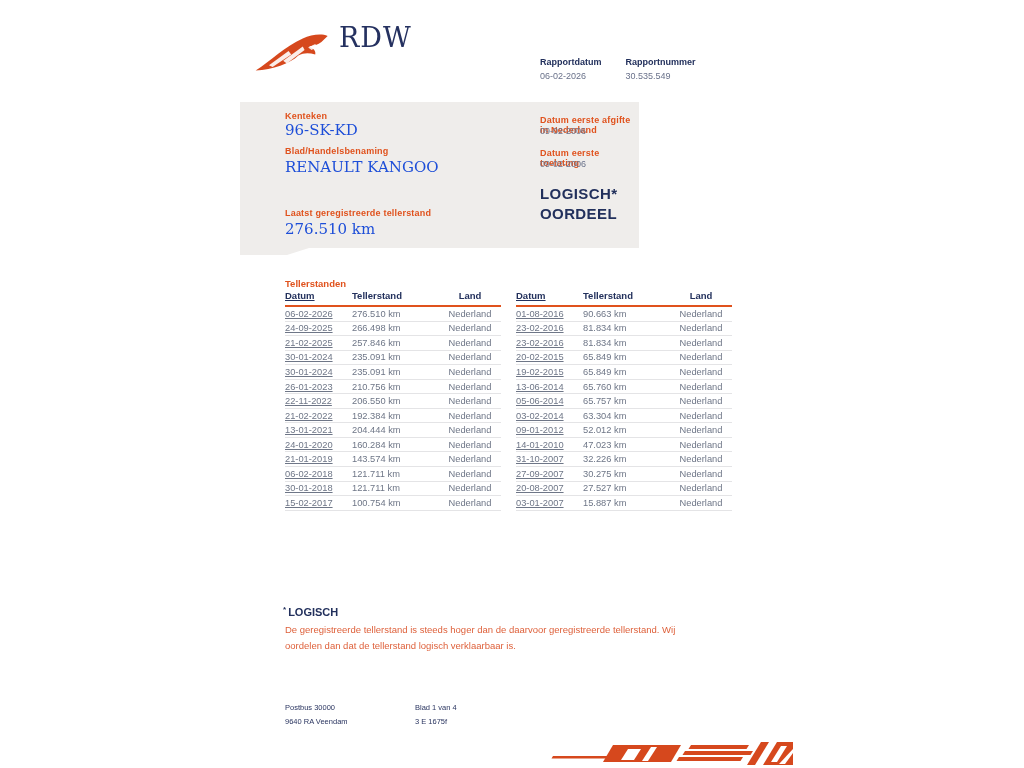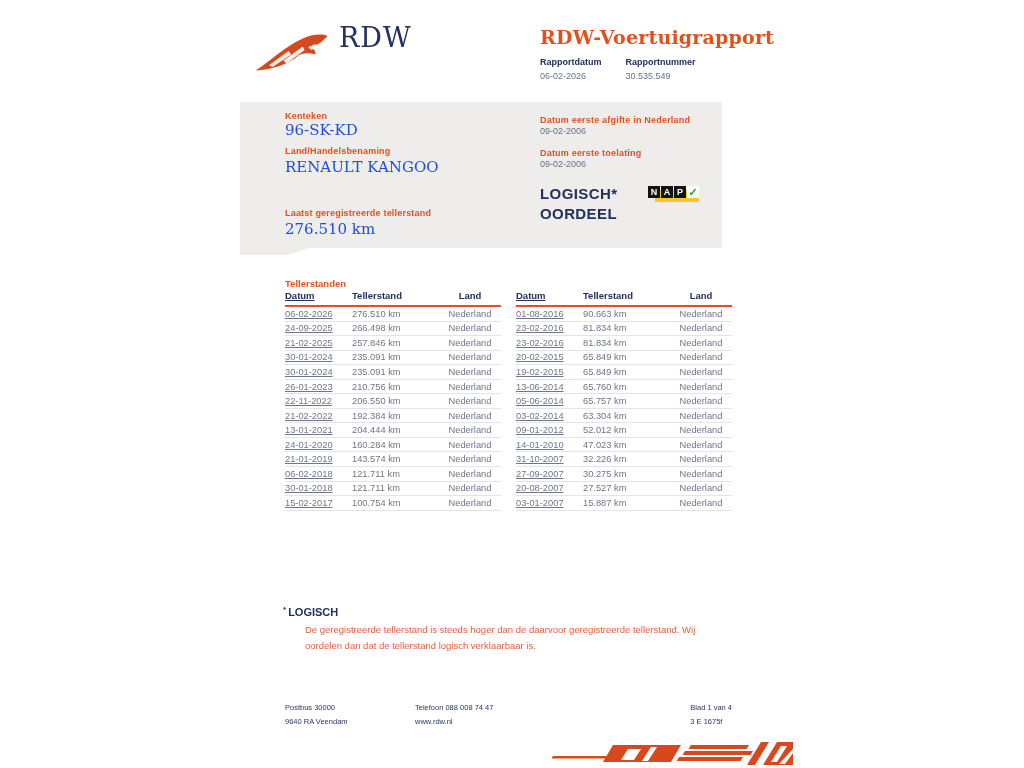--- a/index.html
+++ b/index.html
@@ -22,21 +22,21 @@
     left:540px; top:26px;
     font-family:"DejaVu Serif", serif; font-weight:bold; font-size:19px;
     color:#df521d; letter-spacing:0.2px;
   }
   .meta { left:540px; top:57px; display:flex; gap:24px; }
   .meta .lbl { font-size:9px; font-weight:bold; color:#22305c;text-align:right; }
   .meta .val { font-size:9px; color:#69718a; margin-top:4px; }
 
   
   .panel {
-    left:240px; top:102px; width:482px; height:153px; background:#efedeb;
+    left:240px; top:102px; width:399px; height:153px; background:#efedeb;
     clip-path:polygon(0 0, 100% 0, 100% 146px, 69px 146px, 47px 100%, 0 100%);
     padding-left:36px;
   }
   .olabel { font-size:9px; font-weight:bold; color:#e0521d; letter-spacing:0.2px; }
   .serifval { font-family:"DejaVu Serif", serif; font-size:15px; color:#1d4ed8; }
   .grayval { font-size:9px; color:#69718a; }
   .oordeel {
     font-size:15px; font-weight:bold; color:#22305c; letter-spacing:0.4px;
     line-height:20px;
   }
@@ -67,21 +67,21 @@
   }
   .c0 { width:67px;text-decoration:underline; }
   .c1 { flex:1; text-align:left; }
   .c2 { width:62px; text-align:center; }
 
   
   .footnote-title { left:283px; top:605px; font-size:11px; font-weight:bold; color:#22305c; }
   .footnote-title .star { font-size:8px; vertical-align:4px; margin-right:2px; }
   .footnote-text {
     left:285px; top:622px; width:420px;
-    font-size:9.5px; line-height:16px; color:#de603a;margin-left:20px;
+    font-size:9.5px; line-height:16px; color:#de603a;
   }
 
   
   .footer { left:285px; top:701px; width:447px; display:flex; font-size:7.5px; color:#2a3560; }
   .footer .col { line-height:14px; }
   .f-left { width:130px; }
   .f-mid { flex:1; }
   .f-right { text-align:left; }
 
   .stripes { left:545px; top:737px; }
@@ -94,37 +94,36 @@
   <div class="abs logo-wrap">
     <svg class="logo-bird" width="80" height="46" viewBox="0 0 90 50" aria-hidden="true">
       <path d="M3 47 C 20 36, 36 20, 56 11 C 65 7, 76 5, 84 8 L 77 15 C 73 18, 69 19, 63 20 C 68 22, 71 25, 70 29 C 63 27, 57 27, 51 30 C 42 39, 22 46, 3 47 Z" fill="#d6481d"></path>
       <path d="M18 41 L40 25 L43 29 L22 43 Z" fill="#ffffff" opacity="0.9"></path>
       <path d="M34 36 L56 20 L58 24 L38 39 Z" fill="#ffffff" opacity="0.9"></path>
       <path d="M62 21 L70 17 L72 20 L66 24 Z" fill="#ffffff" opacity="0.85"></path>
     </svg>
     <span class="logo-text">RDW</span>
   </div>
 
-  <div class="abs doc-title">RDW-Voertuigrapport</div>
 
   <div class="abs meta">
     <div>
       <div class="lbl">Rapportdatum</div>
       <div class="val">06-02-2026</div>
     </div>
     <div>
       <div class="lbl">Rapportnummer</div>
       <div class="val">30.535.549</div>
     </div>
   </div>
 
   <div class="abs panel">
     <div class="abs olabel" style="left:45px; top:9px;">Kenteken</div>
     <div class="abs serifval" style="left:45px; top:19px;">96-SK-KD</div>
-    <div class="abs olabel" style="left:45px; top:44px;">Land/Handelsbenaming</div>
+    <div class="abs olabel" style="left:45px; top:44px;">Blad/Handelsbenaming</div>
     <div class="abs serifval" style="left:45px; top:56px;">RENAULT KANGOO</div>
     <div class="abs olabel" style="left:45px; top:106px;">Laatst geregistreerde tellerstand</div>
     <div class="abs serifval" style="left:45px; top:118px;">276.510 km</div>
 
     <div class="abs olabel" style="left:300px; top:13px;">Datum eerste afgifte in Nederland</div>
     <div class="abs grayval" style="left:300px; top:24px;">09-02-2006</div>
     <div class="abs olabel" style="left:300px; top:46px;">Datum eerste toelating</div>
     <div class="abs grayval" style="left:300px; top:57px;">09-02-2006</div>
 
     <div class="abs oordeel" style="left:300px; top:82px;">
@@ -306,24 +305,20 @@
 
   <div class="abs footnote-title">
     <span class="star">*</span><span>LOGISCH</span>
   </div>
   <div class="abs footnote-text">De geregistreerde tellerstand is steeds hoger dan de daarvoor geregistreerde tellerstand. Wij oordelen dan dat de tellerstand logisch verklaarbaar is.</div>
 
   <div class="abs footer">
     <div class="col f-left">
       <div>Postbus 30000</div>
       <div>9640 RA Veendam</div>
-    </div>
-    <div class="col f-mid">
-      <div>Telefoon 088 008 74 47</div>
-      <div>www.rdw.nl</div>
     </div>
     <div class="col f-right">
       <div>Blad 1 van 4</div>
       <div>3 E 1675f</div>
     </div>
   </div>
 
   <svg class="abs stripes" width="248" height="31" viewBox="0 0 248 31" aria-hidden="true">
     <g fill="#d6481d">
       <path d="M8 19 L64 19 L62.5 21.5 L6.5 21.5 Z"></path>

